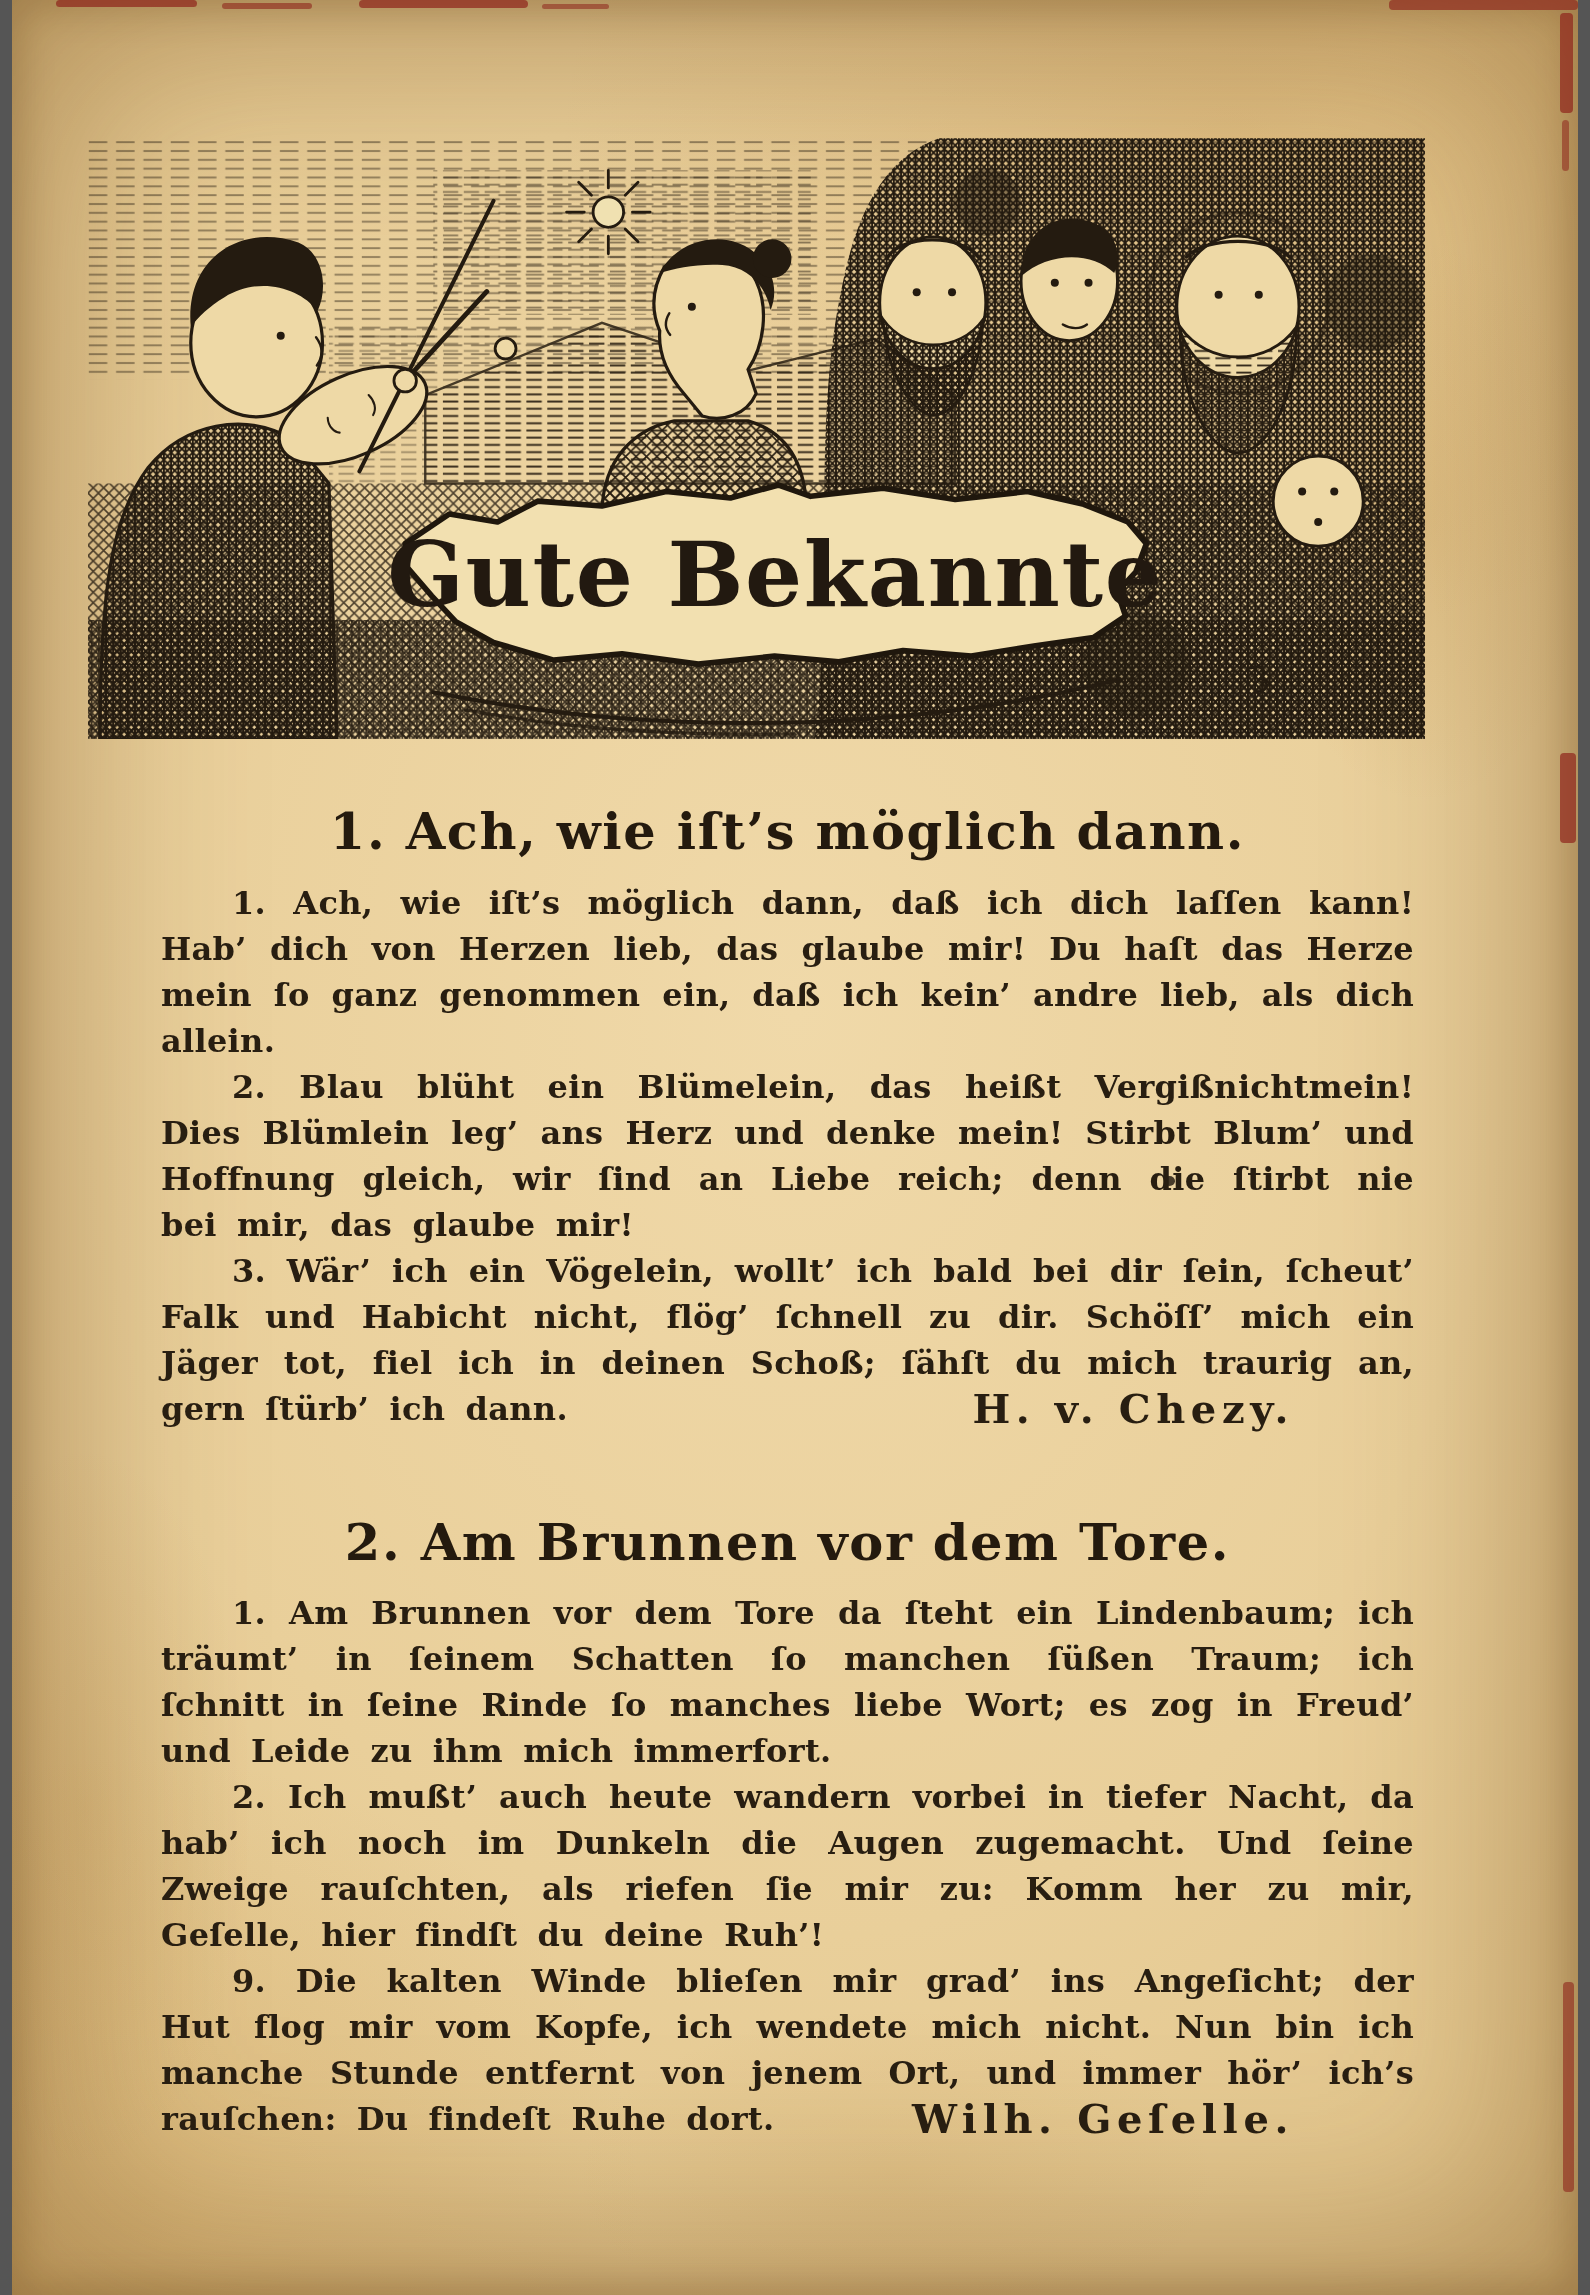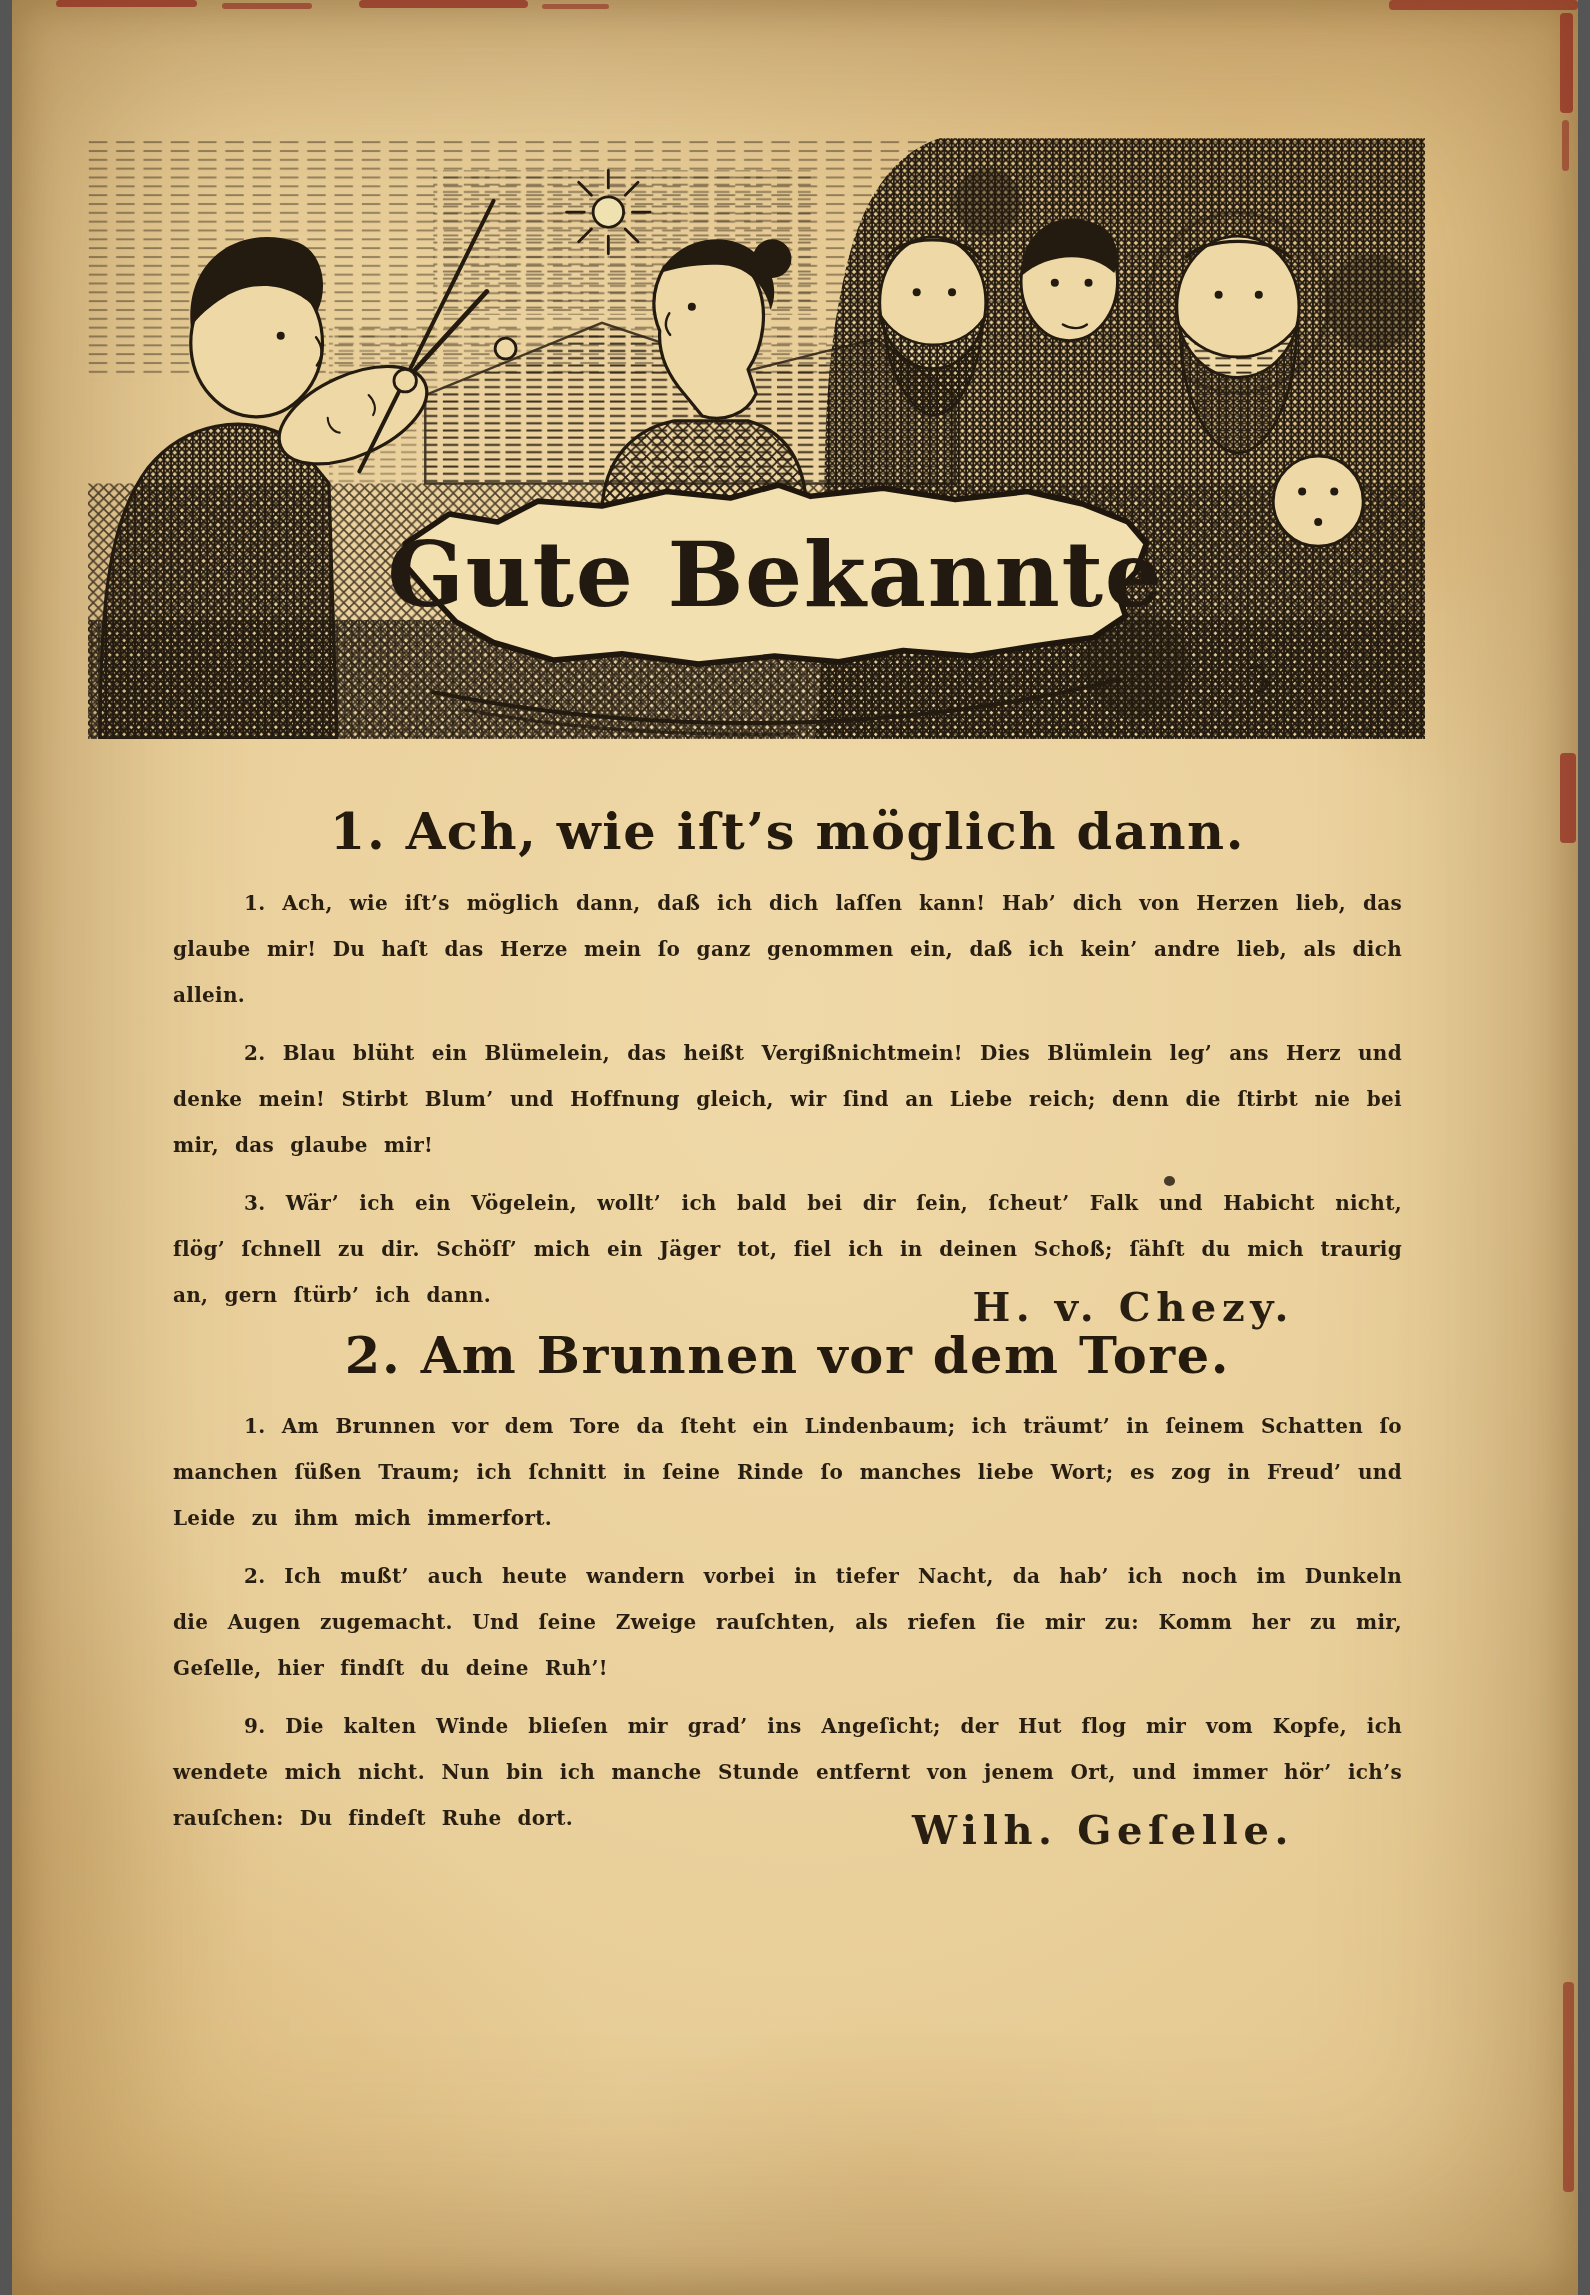--- a/index.html
+++ b/index.html
@@ -23,23 +23,23 @@
   .mark{position:absolute;background:#8e241b;border-radius:4px;}
   .inkdot{position:absolute;left:1152px;top:1176px;width:11.2px;height:9.6px;border-radius:50%;background:#2a2015;opacity:.85;}
 
   .illustration{position:absolute;left:76px;top:138px;width:1337px;height:601px;}
 
   .content{position:absolute;left:149px;top:806px;width:1253px;}
   .song-title{
     font-size:51px;font-weight:bold;text-align:center;
     letter-spacing:1.6px;line-height:51px;margin:0 0 22.5px 0;color:#241a0e;
   }
-  .song-title.second{}
+  .song-title.second{margin-top:85px;}
   .verse{
-    font-size:20px;font-weight:bold;line-height:46px;margin:12px;
+    font-size:32px;font-weight:bold;line-height:46px;margin:0;
     text-align:justify;text-align-last:left;
     text-indent:71px;word-spacing:8.8px;letter-spacing:0.3px;color:#281e11;
   }
   .attribution{
     margin:-46px 120px 0 0;text-align:right;
     font-size:40px;font-weight:bold;letter-spacing:5.6px;color:#281e11;line-height:46px;
   }
 </style>
 </head>
 <body>

